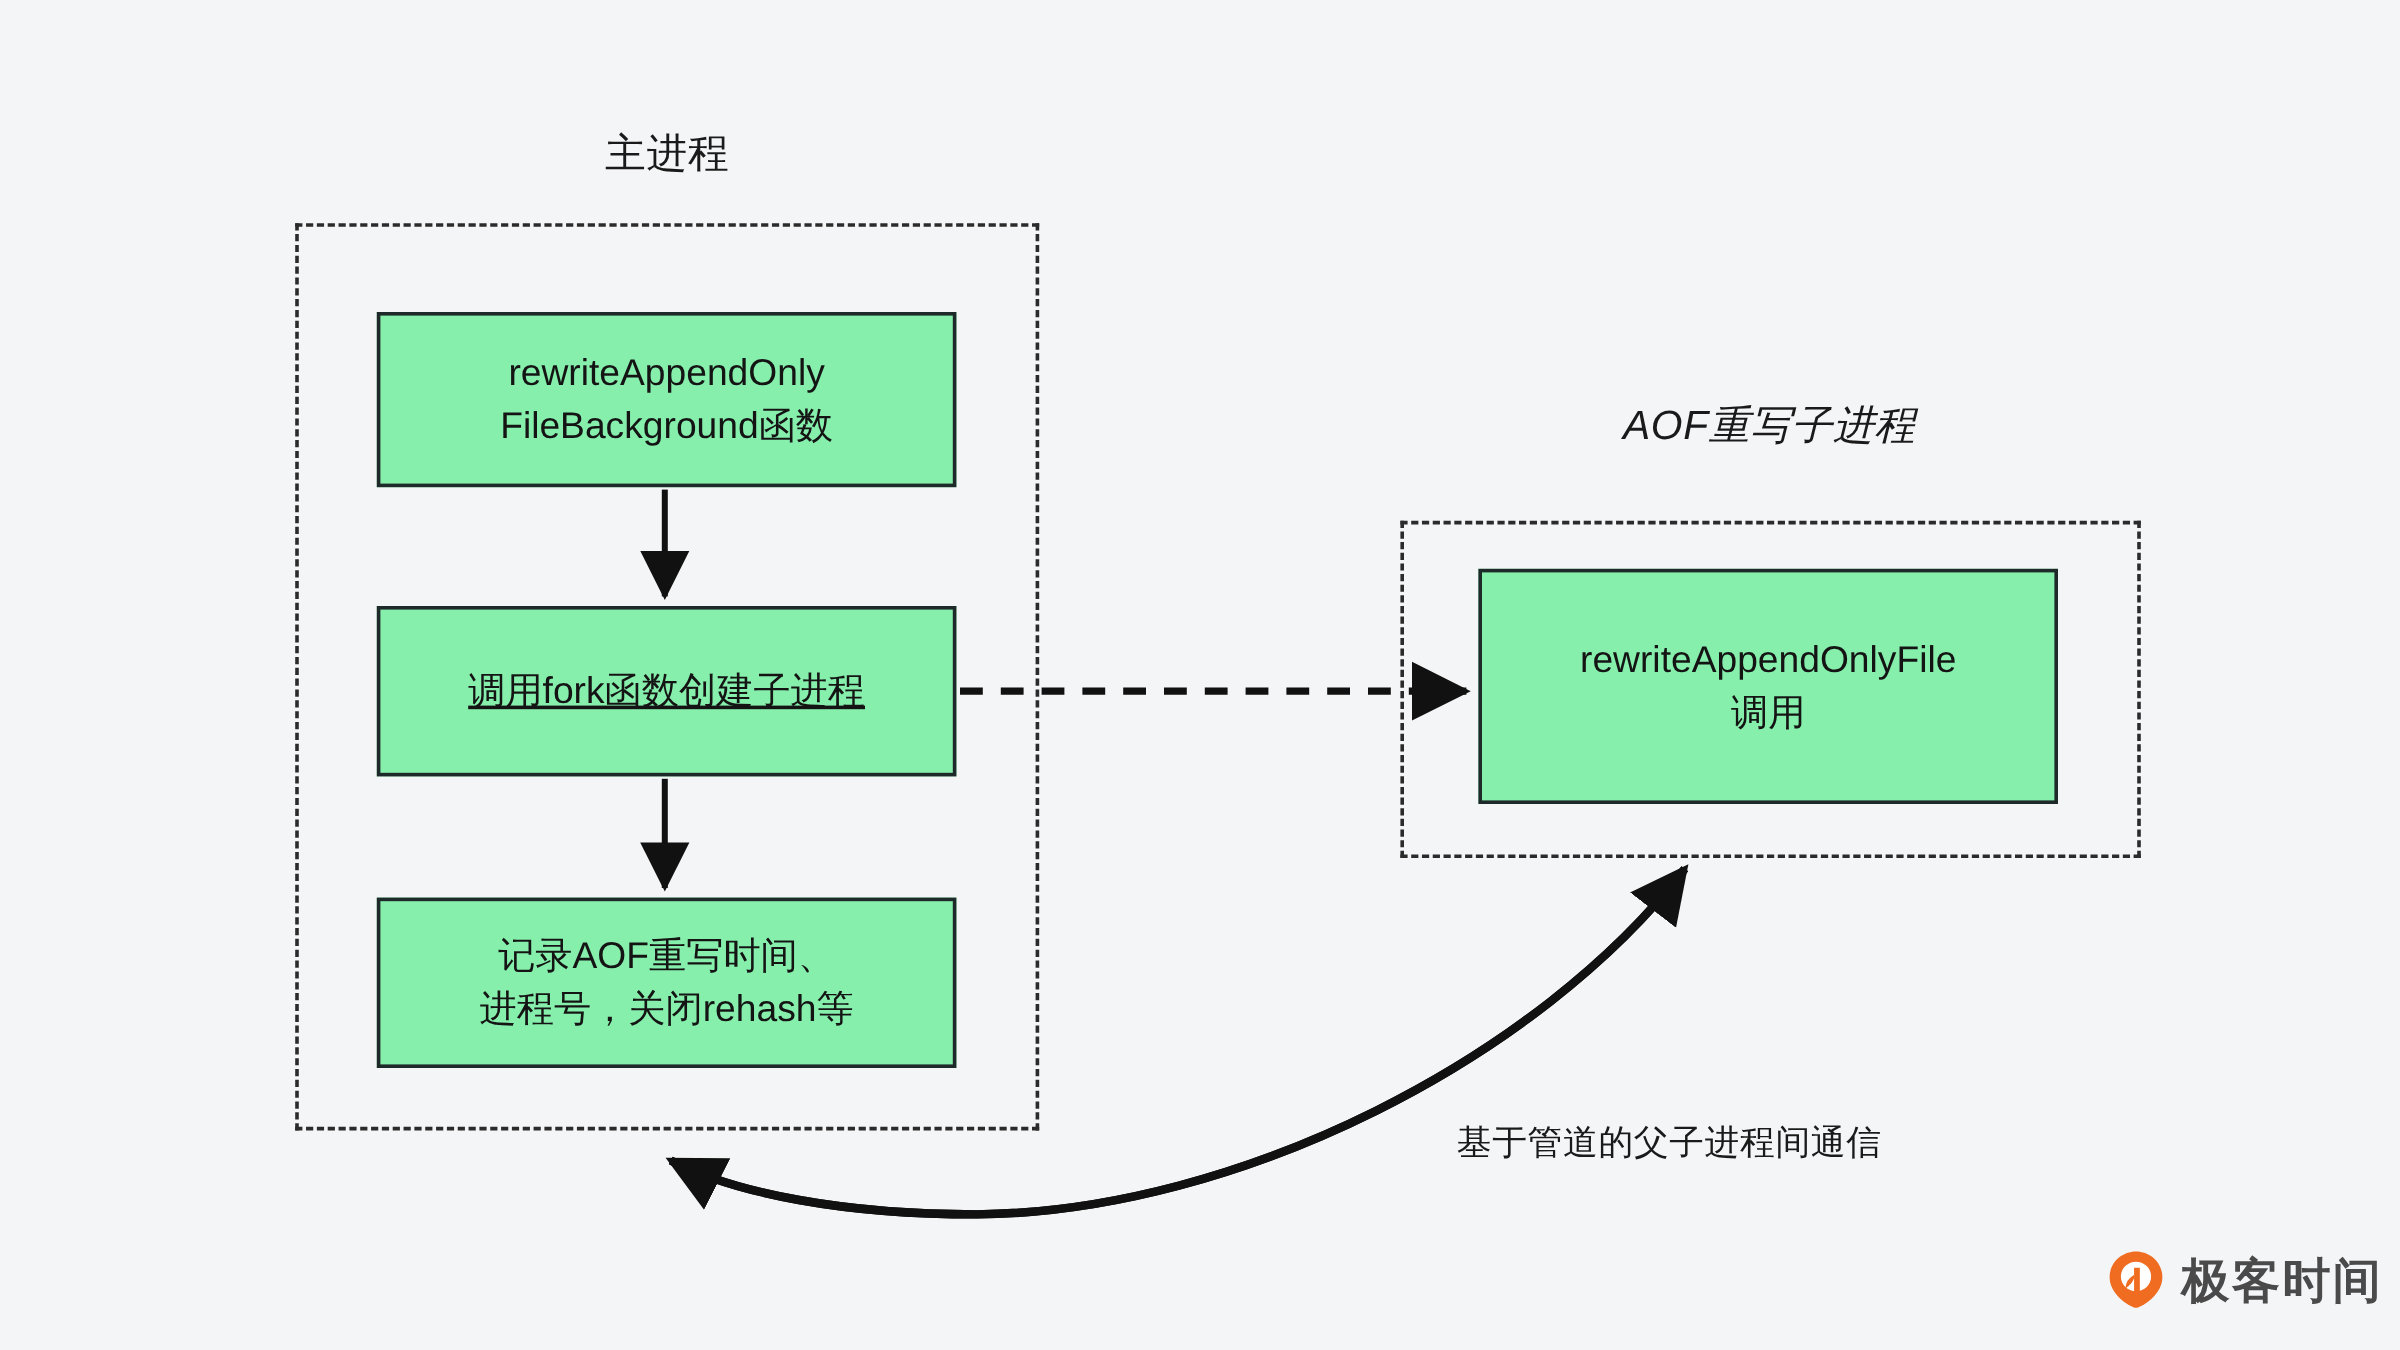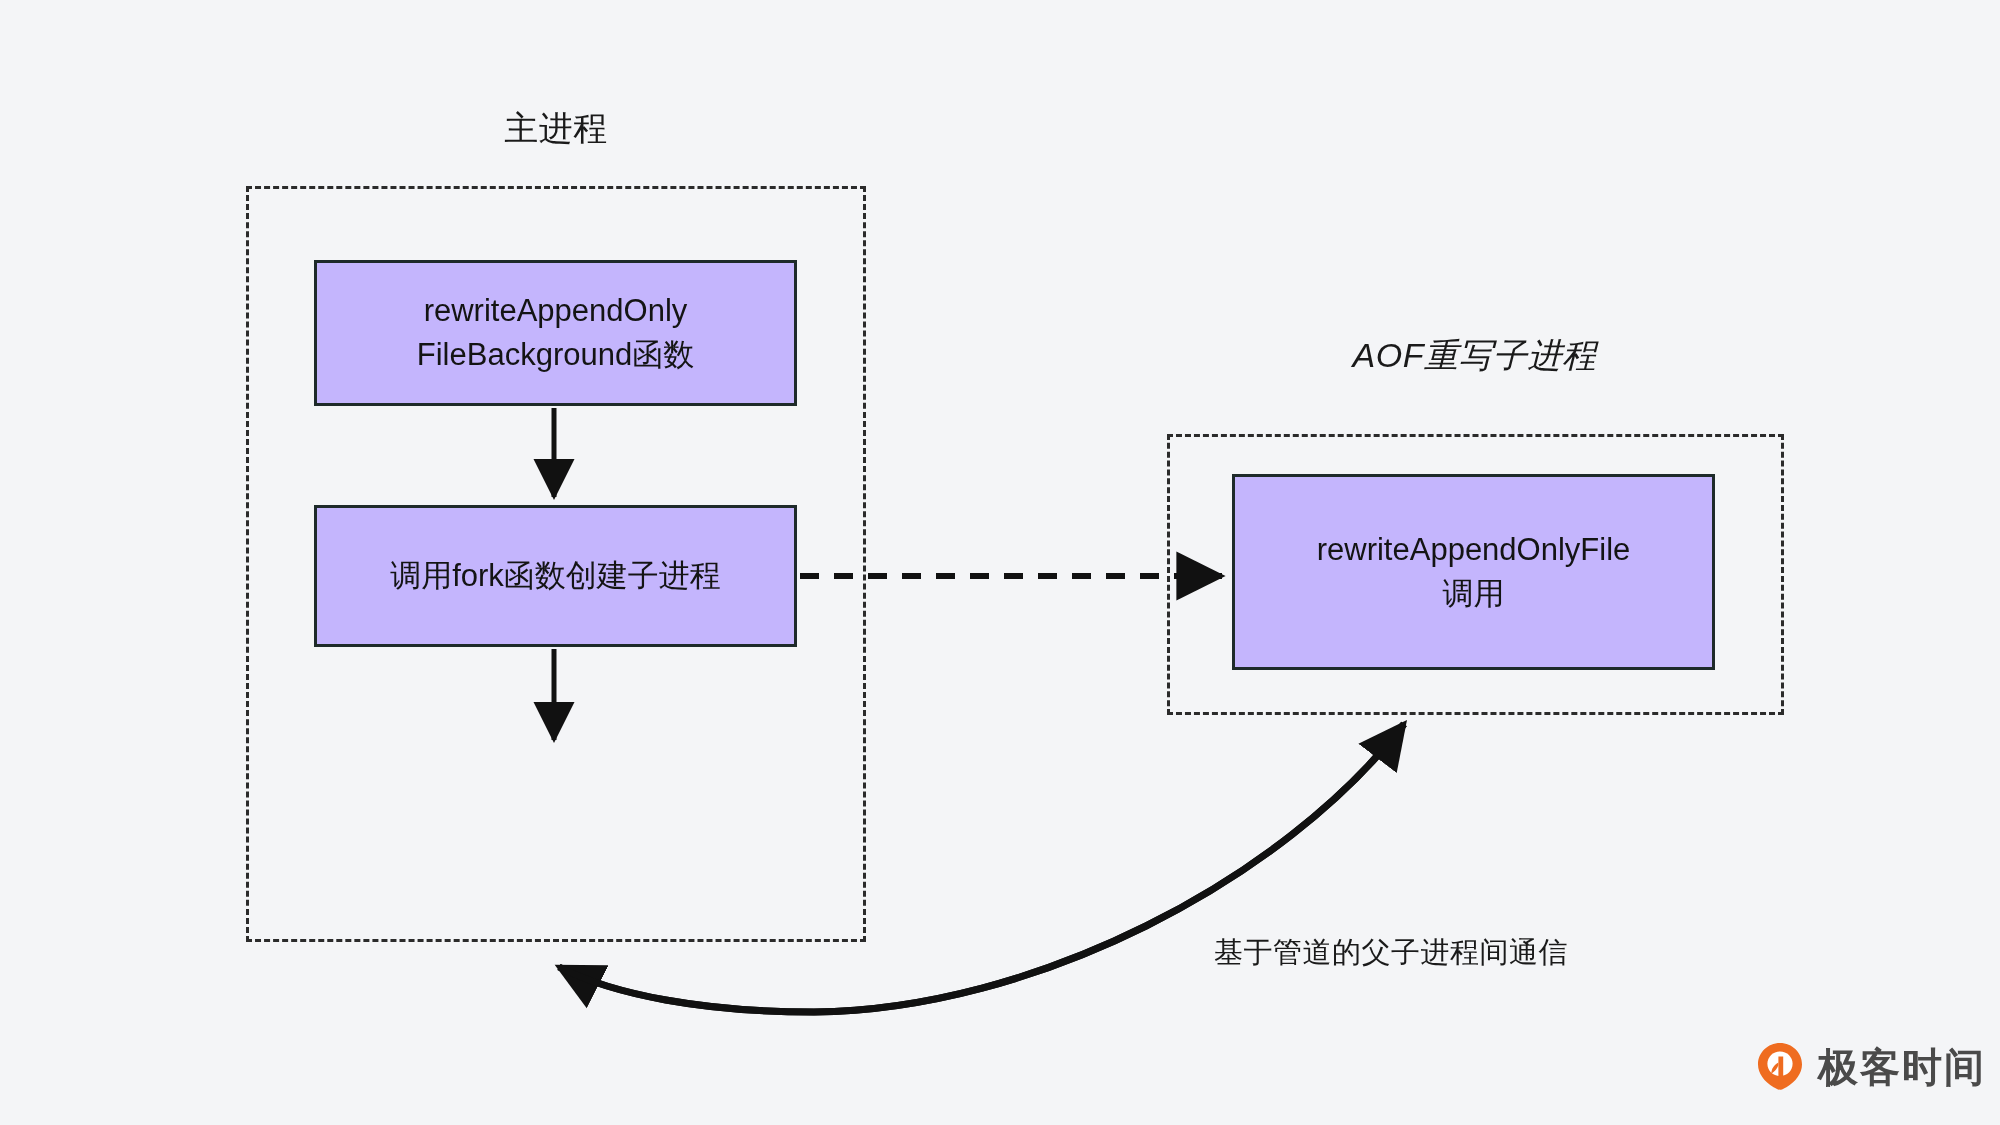--- a/index.html
+++ b/index.html
@@ -39,33 +39,33 @@
     background: transparent;
     box-sizing: border-box;
   }
   #main-process-group   { left: 232px; top: 186px;  width: 620px; height: 756px; }
   #child-process-group  { left: 1153px; top: 434px; width: 617px; height: 281px; }
 
   
   .node {
     position: absolute;
     box-sizing: border-box;
-    background: #c4b5fd;
+    background: #86efac;
     border: 3px solid #1e2a2a;
     display: flex;
     align-items: center;
     justify-content: center;
     text-align: center;
     color: #141414;
     font-size: 31px;
     line-height: 1.42;
     padding: 6px 10px;
   }
   #node-rewrite-bg   { left: 300px;  top: 260px; width: 483px; height: 146px; }
-  #node-fork         { left: 300px;  top: 505px; width: 483px; height: 142px; }
+  #node-fork         { left: 300px;  top: 505px; width: 483px; height: 142px; text-decoration: underline; }
   #node-record       { left: 300px;  top: 748px; width: 483px; height: 142px; }
   #node-child-write  { left: 1218px; top: 474px; width: 483px; height: 196px; }
 
   .node-text { display: block; }
 
   
   #pipe-caption {
     position: absolute;
     left: 1200px;
     top: 933px;
@@ -120,20 +120,26 @@
       <span class="node-text">FileBackground函数</span>
     </span>
   </div>
 
   <div class="node" id="node-fork">
     <span>
       <span class="node-text">调用fork函数创建子进程</span>
     </span>
   </div>
 
+  <div class="node" id="node-record">
+    <span>
+      <span class="node-text">记录AOF重写时间、</span>
+      <span class="node-text">进程号，关闭rehash等</span>
+    </span>
+  </div>
 
   <div class="node" id="node-child-write">
     <span>
       <span class="node-text">rewriteAppendOnlyFile</span>
       <span class="node-text">调用</span>
     </span>
   </div>
 
   <svg id="arrows" viewBox="0 0 2000 1125" xmlns="http://www.w3.org/2000/svg">
     <defs>

